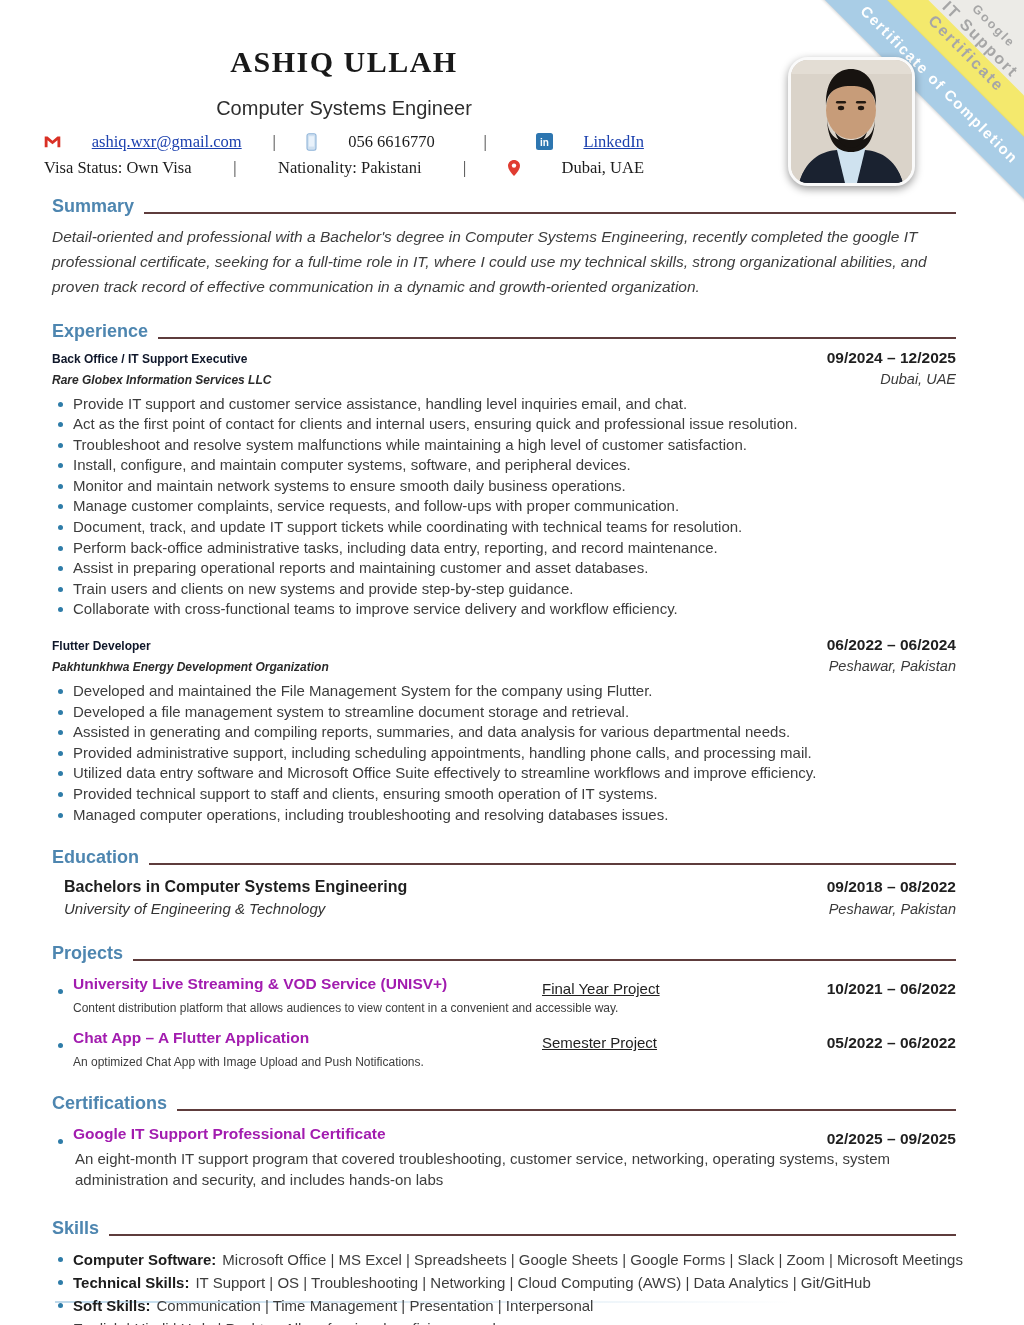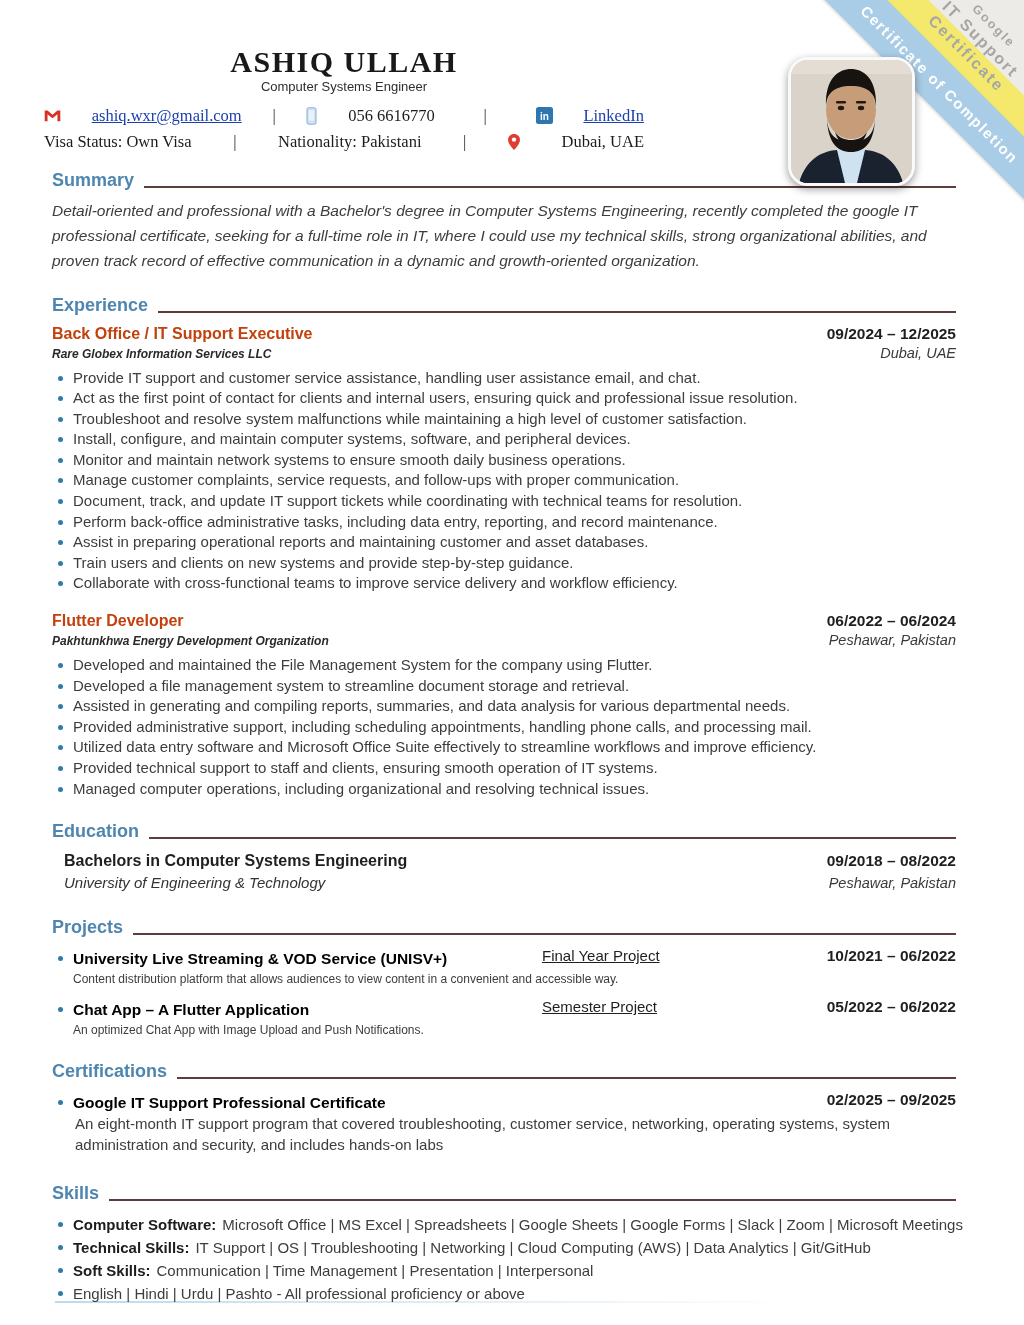--- a/index.html
+++ b/index.html
@@ -18,54 +18,54 @@
   .decor .gtext{left:150px;top:13px;width:150px;transform:rotate(45deg);text-align:center;color:#a6a6a6;font-weight:600;line-height:1.25;}
   .decor .gtext .g1{font-size:12.5px;letter-spacing:2px;display:block;}
   .decor .gtext .g2,.decor .gtext .g3{font-size:16px;letter-spacing:2px;display:block;}
   
   .photo{position:absolute;left:788px;top:57px;width:127px;height:129px;border-radius:20px;overflow:hidden;
     border:3px solid #fafafa;box-shadow:0 3px 8px rgba(0,0,0,.4);background:#d9d2c8;z-index:5;box-sizing:border-box;}
   .photo svg{display:block;}
   
   .header{position:relative;z-index:2;width:600px;margin:46px 0 0 44px;text-align:center;}
   .name{font-family:"Liberation Serif",serif;font-size:30px;font-weight:600;letter-spacing:1.5px;color:#191919;line-height:1.05;}
-  .subtitle{font-size:13px;color:#2e2e2e;margin-top:1px;text-align:center;}
+  .subtitle{font-size:20px;color:#2e2e2e;margin-top:19px;text-align:center;}
   .crow{display:flex;justify-content:space-between;align-items:center;column-gap:0;margin-top:12px;
     font-family:"Liberation Serif",serif;font-size:16.5px;color:#1c1c1c;}
   .crow.second{margin-top:6px;}
   .crow .sep{color:#333;}
   .crow .wide{margin:0 18px;}
   a.link{color:#1a3fae;text-decoration:underline;}
   .ic{display:inline-flex;align-items:center;}
   
   .content{position:relative;z-index:2;padding:0 68px 0 52px;}
   .sec-head{display:flex;align-items:flex-end;}
   .sec-title{font-size:18px;font-weight:600;color:#4e86b0;line-height:24px;white-space:nowrap;}
   .sec-rule{flex:1;border-bottom:2px solid #5e3c3c;margin:0 0 4px 10px;}
   .sec-summary{margin-top:16px;}
   .summary-text{margin-top:6px;font-size:15.5px;line-height:25px;color:#3d3d3d;font-style:italic;}
   .sec-experience{margin-top:20px;}
   .job{margin-top:6px;}
   .job.second{margin-top:16px;}
   .row2{display:flex;justify-content:space-between;align-items:baseline;}
-  .job-title{font-size:16px;font-weight:700;color:#c2410c;line-height:21px;}
+  .job-title{font-size:12px;font-weight:700;color:#0f172a;line-height:21px;}
   .job-dates{font-size:15.5px;font-weight:700;color:#1f1f1f;white-space:nowrap;}
   .job-company{font-size:12px;font-weight:700;font-style:italic;color:#2a2a2a;line-height:20px;}
   .job-loc{font-size:14.5px;font-style:italic;color:#3a3a3a;white-space:nowrap;}
   ul.blist{list-style:none;margin:4px 0 0 0;padding:0;}
   ul.blist li{display:flex;align-items:flex-start;line-height:20.6px;font-size:15px;color:#3d3d3d;}
   .dot{flex:0 0 auto;width:5px;height:5px;border-radius:50%;background:#2e7ca8;margin:8px 10px 0 6px;}
   .sec-education{margin-top:20px;}
   .edu-rows{margin-top:7px;}
   .edu-degree{font-size:16px;font-weight:700;color:#1f1f1f;line-height:22px;padding-left:12px;}
   .edu-school{font-size:15px;font-style:italic;color:#333;line-height:21px;padding-left:12px;}
   .sec-projects{margin-top:22px;}
   .proj{margin-top:8px;}
   .proj-row{display:flex;align-items:baseline;}
-  .proj-title{font-size:15.5px;font-weight:700;color:#000000;line-height:21px;display:flex;align-items:flex-start;width:490px;}
+  .proj-title{font-size:15.5px;font-weight:700;color:#a21caf;line-height:21px;display:flex;align-items:flex-end;width:490px;}
   .proj-tag{font-size:15px;font-weight:400;color:#1f1f1f;text-decoration:underline;width:250px;}
   .proj-dates{margin-left:auto;font-size:15.5px;font-weight:700;color:#1f1f1f;white-space:nowrap;}
   .proj-desc{font-size:12px;color:#3d3d3d;line-height:21px;padding-left:21px;}
   .sec-certifications{margin-top:18px;}
   .cert{margin-top:8px;}
   .cert-desc{font-size:15px;color:#3d3d3d;line-height:21px;padding-left:23px;width:880px;}
   .sec-skills{margin-top:26px;}
   ul.skills{list-style:none;margin:8px 0 0 0;padding:0;}
   ul.skills li{display:flex;align-items:flex-start;line-height:23px;font-size:15px;color:#3d3d3d;white-space:nowrap;}
   ul.skills .dot{margin-top:9px;}
@@ -175,21 +175,21 @@
           <span class="job-title">Back Office / IT Support Executive</span>
           <span class="job-dates">09/2024 – 12/2025</span>
         </div>
         <div class="row2">
           <span class="job-company">Rare Globex Information Services LLC</span>
           <span class="job-loc">Dubai, UAE</span>
         </div>
         <ul class="blist">
           <li>
               <span class="dot"></span>
-              <span>Provide IT support and customer service assistance, handling user assistance email, and chat.</span>
+              <span>Provide IT support and customer service assistance, handling level inquiries email, and chat.</span>
             </li>
           <li>
               <span class="dot"></span>
               <span>Act as the first point of contact for clients and internal users, ensuring quick and professional issue resolution.</span>
             </li>
           <li>
               <span class="dot"></span>
               <span>Troubleshoot and resolve system malfunctions while maintaining a high level of customer satisfaction.</span>
             </li>
           <li>
@@ -256,21 +256,21 @@
           <li>
               <span class="dot"></span>
               <span>Utilized data entry software and Microsoft Office Suite effectively to streamline workflows and improve efficiency.</span>
             </li>
           <li>
               <span class="dot"></span>
               <span>Provided technical support to staff and clients, ensuring smooth operation of IT systems.</span>
             </li>
           <li>
               <span class="dot"></span>
-              <span>Managed computer operations, including organizational and resolving technical issues.</span>
+              <span>Managed computer operations, including troubleshooting and resolving databases issues.</span>
             </li>
         </ul>
       </div>
     </div>
 
     <div class="sec-education">
       <div class="sec-head">
         <span class="sec-title">Education</span>
         <span class="sec-rule"></span>
       </div>

